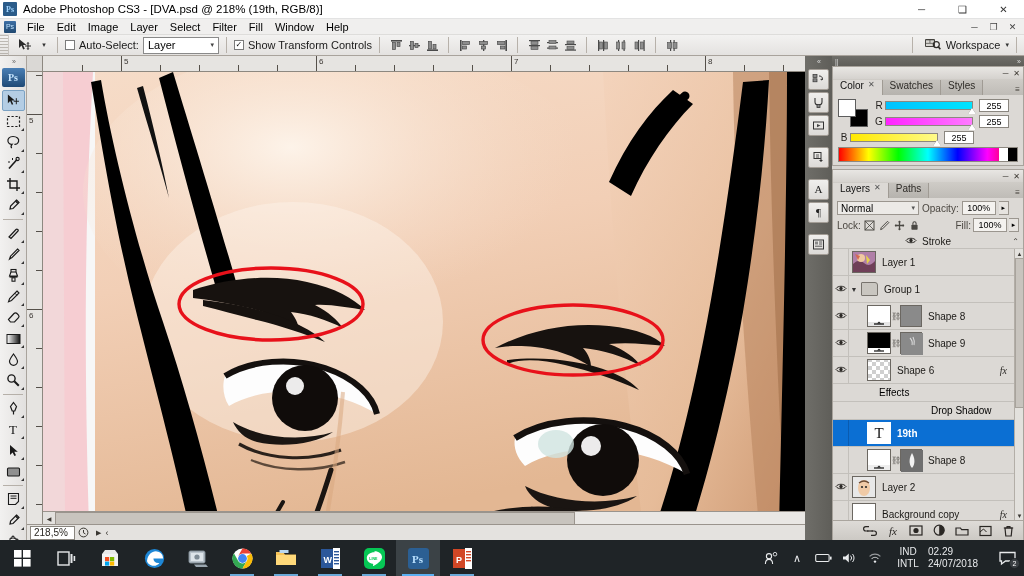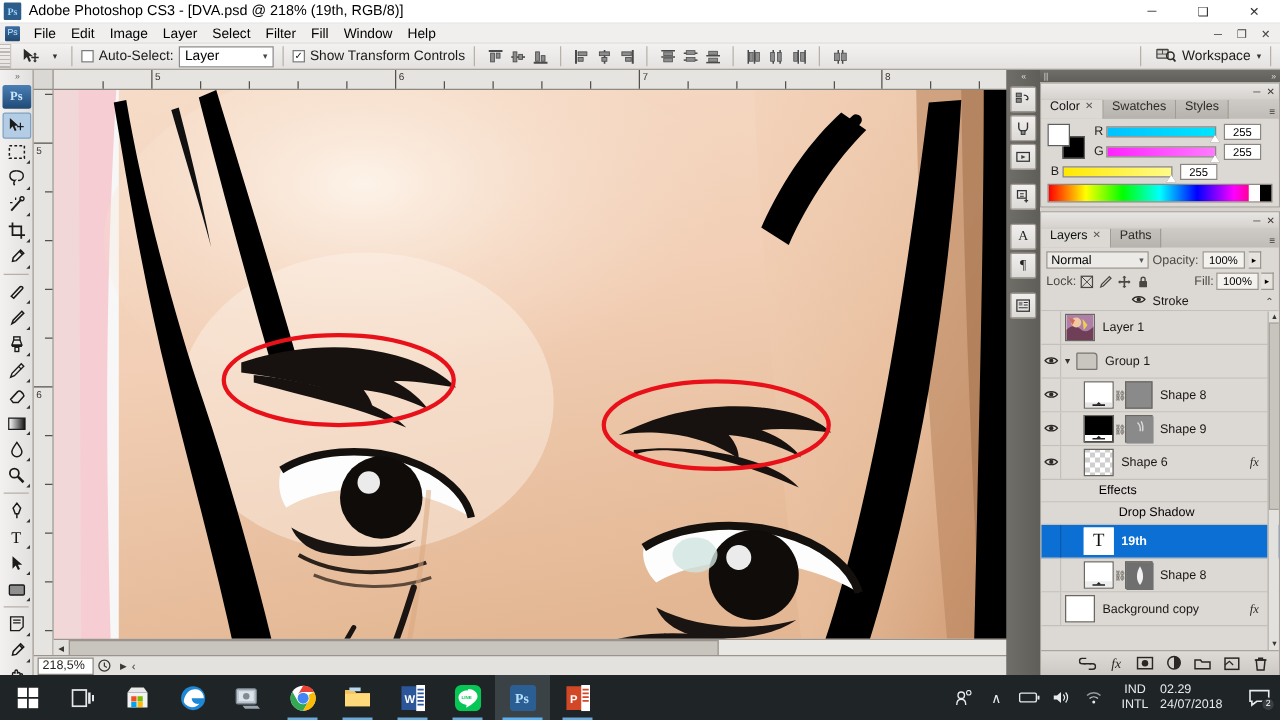--- a/index.html
+++ b/index.html
@@ -1040,21 +1040,21 @@
             repeating-conic-gradient(#ffffff 0% 25%, #cfcfcf 0% 50%) 0/8px 8px;"></span>
           <span class="lay-name">Shape 6</span>
           <span class="fx-mark">fx</span>
           <span class="disc">▴</span>
         </div>
 
         <div class="lay-sub" style="padding-left:46px">
           <span>Effects</span>
         </div>
 
-        <div class="lay-sub" style="padding-left:62px">
+        <div class="lay-sub" style="padding-left:98px">
           <span>Drop Shadow</span>
         </div>
 
         <div class="lay-item sel" style="padding-left:14px">
           <span class="eye-col" style="position:absolute;left:0;top:0;height:100%;border-right:1px solid #0a5bb0;"></span>
           <span class="thumb" style="margin-left:20px;background:#fff;border-color:#fff;display:flex;align-items:center;justify-content:center;">
             <span style="font-family:'Liberation Serif',serif;font-size:15px;color:#111;line-height:1;">T</span>
           </span>
           <span class="lay-name">19th</span>
         </div>
@@ -1072,20 +1072,40 @@
           <span class="link-ico">⛓</span>
           <span class="mask-thumb">
             <svg width="22" height="22" viewBox="0 0 22 22">
                 <rect width="22" height="22" fill="#6f6f6f"></rect>
                 <path d="M11 3 C8 8 7.5 14 11 18 C14.5 14 14 8 11 3Z" fill="#f2f2f2"></path>
               </svg>
           </span>
           <span class="lay-name">Shape 8</span>
         </div>
 
+        <div class="lay-item">
+          <span class="eye-col">
+            <span class="eye">
+              <svg width="12" height="9" viewBox="0 0 12 9">
+                  <path d="M1 4.5 C3 1.5 9 1.5 11 4.5 C9 7.5 3 7.5 1 4.5Z" fill="none" stroke="#2c2926" stroke-width="1"></path>
+                  <circle cx="6" cy="4.5" r="1.7" fill="#2c2926"></circle>
+                </svg>
+            </span>
+          </span>
+          <span class="thumb">
+            <svg width="22" height="20" viewBox="0 0 22 20">
+                <rect width="22" height="20" fill="#e8e8e8"></rect>
+                <ellipse cx="11" cy="11" rx="6" ry="8" fill="#f0caa6"></ellipse>
+                <path d="M6 6 q5-4 10 0" stroke="#6a4a33" stroke-width="1.4" fill="none"></path>
+                <circle cx="9" cy="10" r="1.1" fill="#2a2a2a"></circle>
+                <circle cx="13" cy="10" r="1.1" fill="#2a2a2a"></circle>
+              </svg>
+          </span>
+          <span class="lay-name">Layer 2</span>
+        </div>
 
         <div class="lay-item">
           <span class="eye-col"></span>
           <span class="thumb" style="background:#fff"></span>
           <span class="lay-name">Background copy</span>
           <span class="fx-mark">fx</span>
           <span class="disc">▴</span>
         </div>
 
         <div class="lay-scroll">

